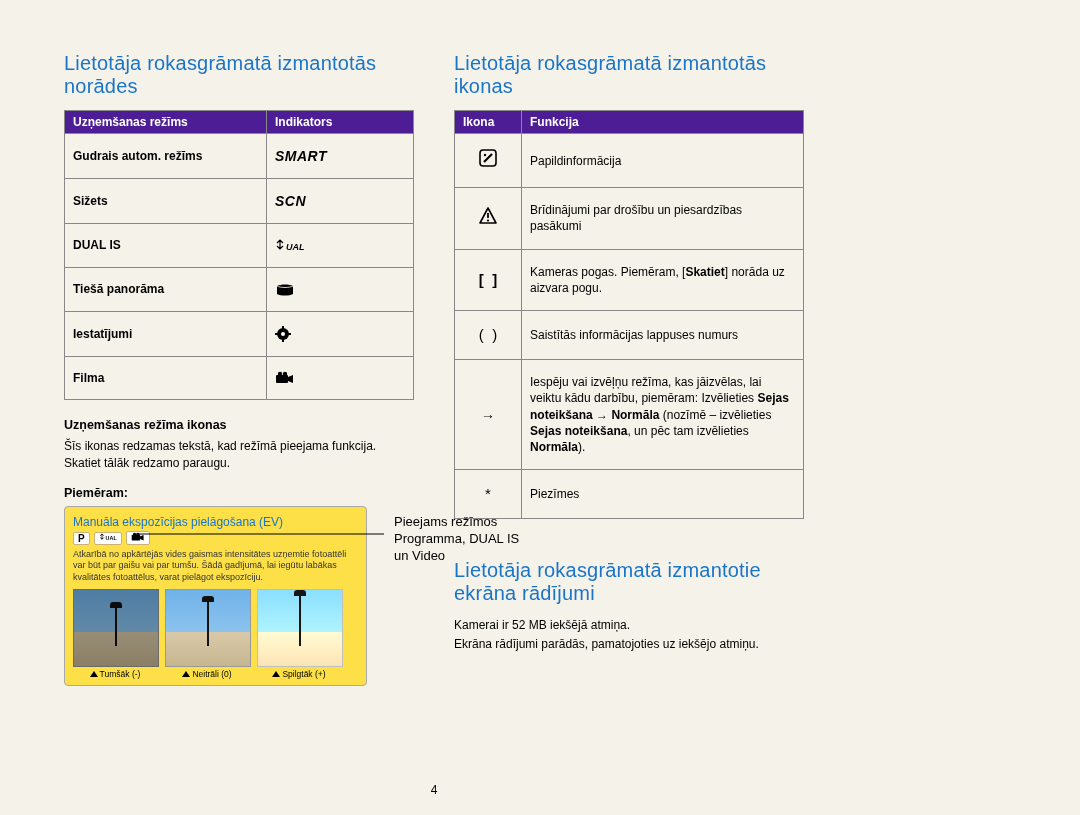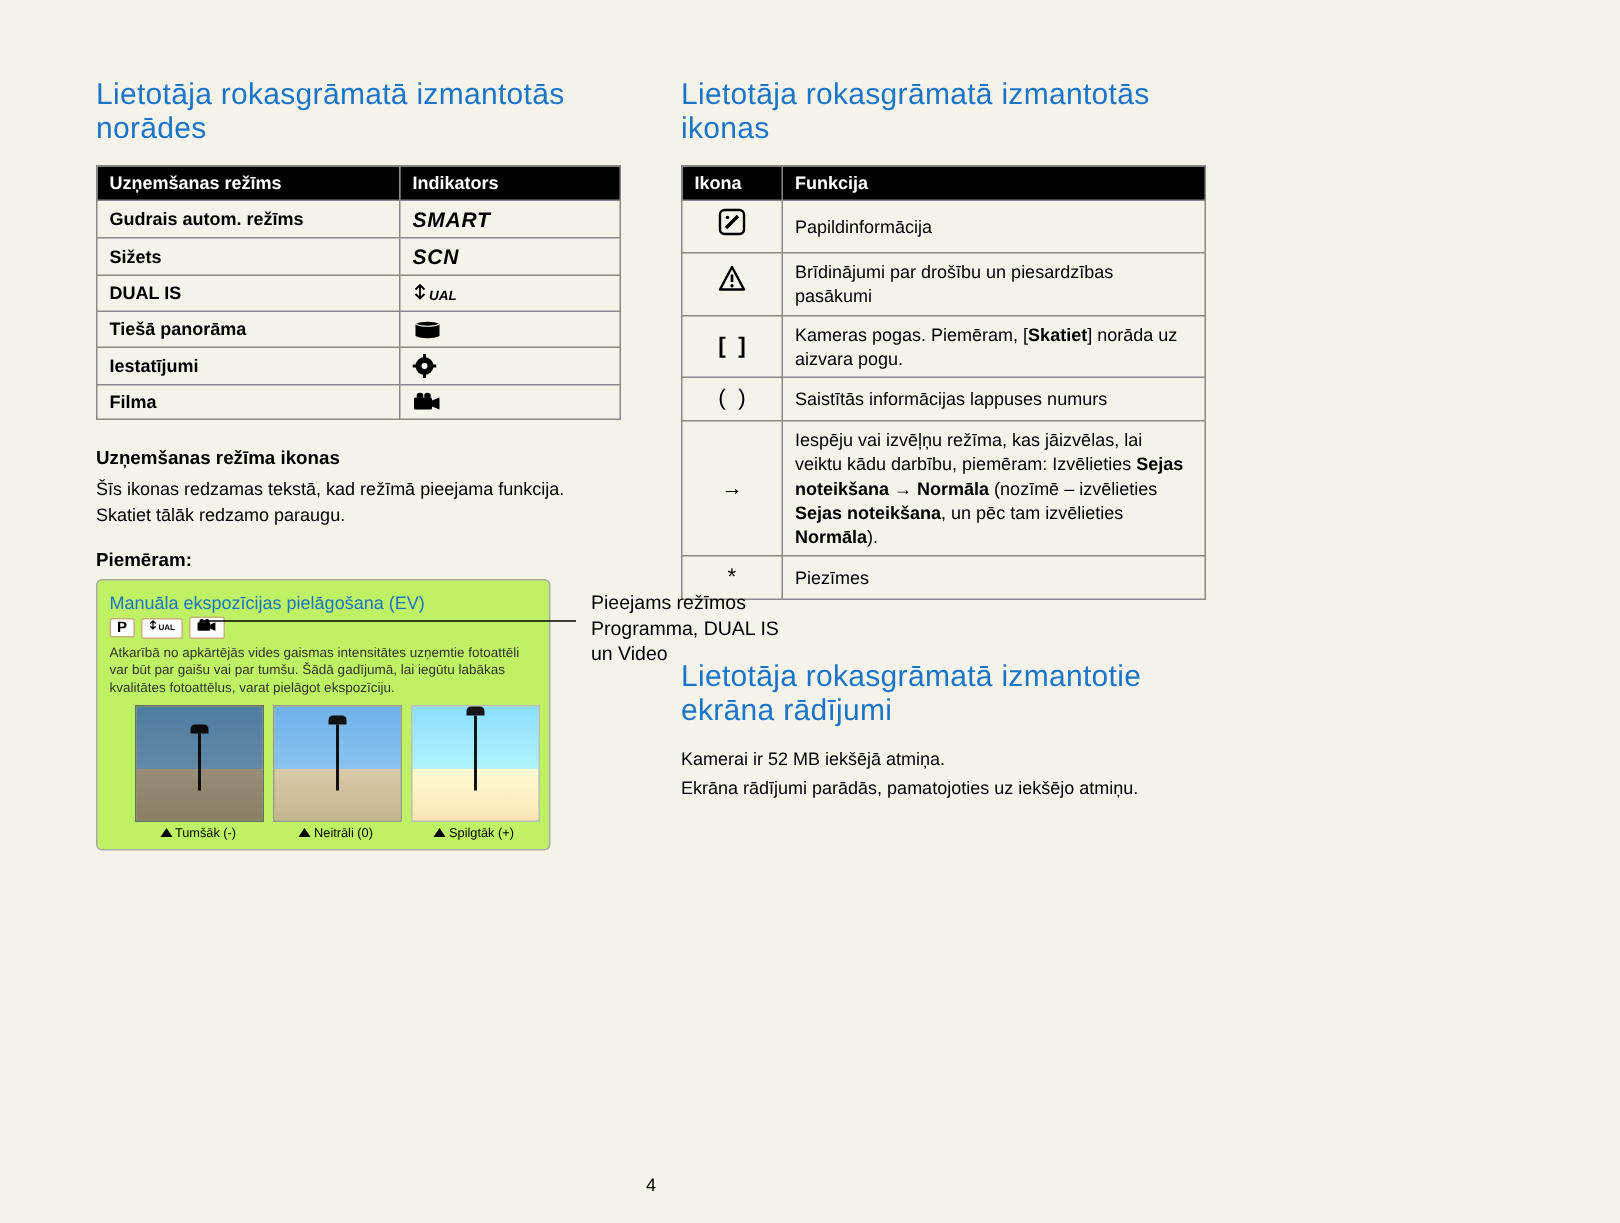--- a/index.html
+++ b/index.html
@@ -29,30 +29,30 @@
     color: #1a75c8;
     margin: 0 0 12px 0;
     letter-spacing: 0.2px;
   }
   table {
     border-collapse: collapse;
     width: 100%;
     font-size: 12px;
   }
   th {
-    background: #000000;
+    background: #4c1d95;
     color: #fff;
     text-align: left;
     font-weight: 700;
     padding: 4px 8px;
     border: 1px solid #888;
   }
   td {
     border: 1px solid #888;
-    padding: 4px 8px;
+    padding: 14px 8px;
     vertical-align: middle;
   }
   .modes-table td:first-child { font-weight: 700; }
   .ind-cell {
     text-align: left;
     white-space: nowrap;
   }
   .ind-cell svg { display: inline-block; vertical-align: middle; }
   .ind-text {
     font-weight: 900;
@@ -67,21 +67,21 @@
     margin-bottom: 6px;
     font-size: 12.5px;
   }
   .para { line-height: 1.4; margin: 2px 0; }
 
   .inline-icon { vertical-align: -3px; }
 
   .example-box {
     border: 1px solid #aaa;
     border-radius: 4px;
-    background: #bef264;
+    background: #fde047;
     padding: 8px 8px 6px 8px;
     width: 285px;
     margin-top: 6px;
   }
   .example-title {
     color: #1a75c8;
     font-size: 12px;
     margin-bottom: 2px;
   }
   .example-tags {
@@ -100,21 +100,20 @@
   }
   .example-text {
     font-size: 9px;
     line-height: 1.25;
     color: #333;
   }
   .thumbs {
     display: flex;
     gap: 8px;
     margin-top: 6px;
-    justify-content: flex-end;
   }
   .thumb {
     width: 84px;
     text-align: center;
   }
   .thumb-img {
     width: 84px;
     height: 76px;
     background: linear-gradient(to bottom, #6fb2e9 0%, #8cc3ee 55%, #d9c9a9 55%, #c6b690 100%);
     position: relative;

